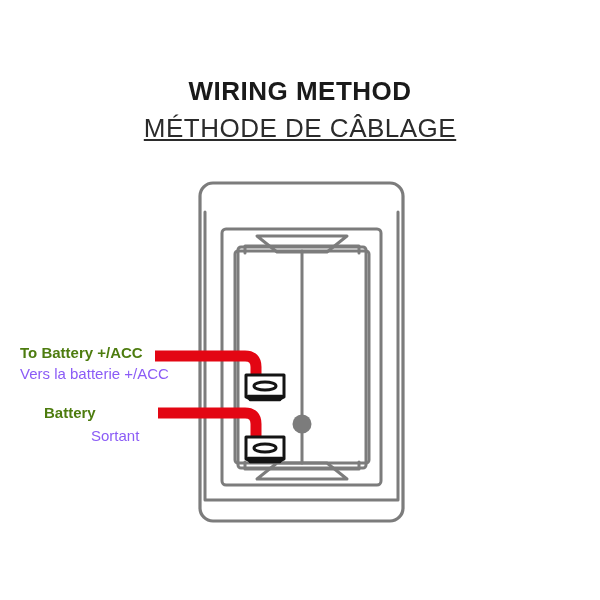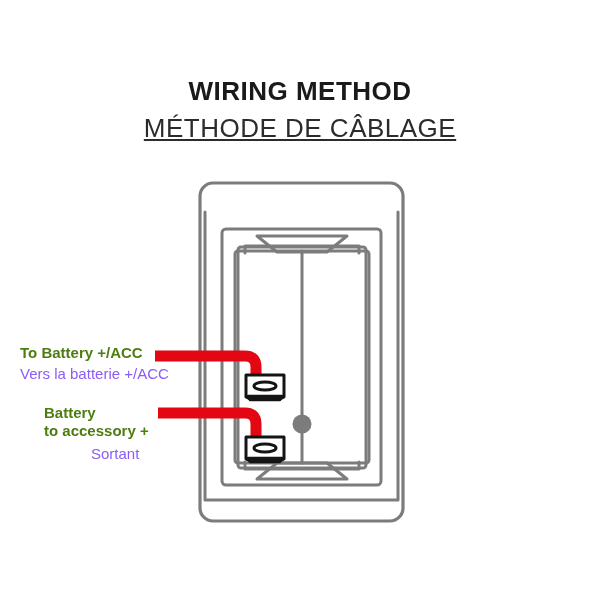--- a/index.html
+++ b/index.html
@@ -94,21 +94,20 @@
     <div class="title-fr">MÉTHODE DE CÂBLAGE</div>
   </div>
 
   <div class="label-group battery">
     <div class="lbl-bold">To Battery +/ACC</div>
     <div class="lbl-reg">Vers la batterie +/ACC</div>
   </div>
 
   <div class="label-group accessory">
     <div class="lbl-bold">Battery</div>
-    <div class="lbl-bold">to accessory +</div>
     <div class="lbl-reg">Sortant</div>
   </div>
 
   <svg id="diagram" viewBox="0 0 600 600">
 
     <g fill="none" stroke="#7c7c7c" stroke-linejoin="round" stroke-linecap="round">
 
       <rect x="200" y="183" width="203" height="338" rx="13" ry="13" stroke-width="3.2"></rect>
 
       <path d="M 205 212 L 205 500 L 398 500 L 398 212" stroke-width="3"></path>

